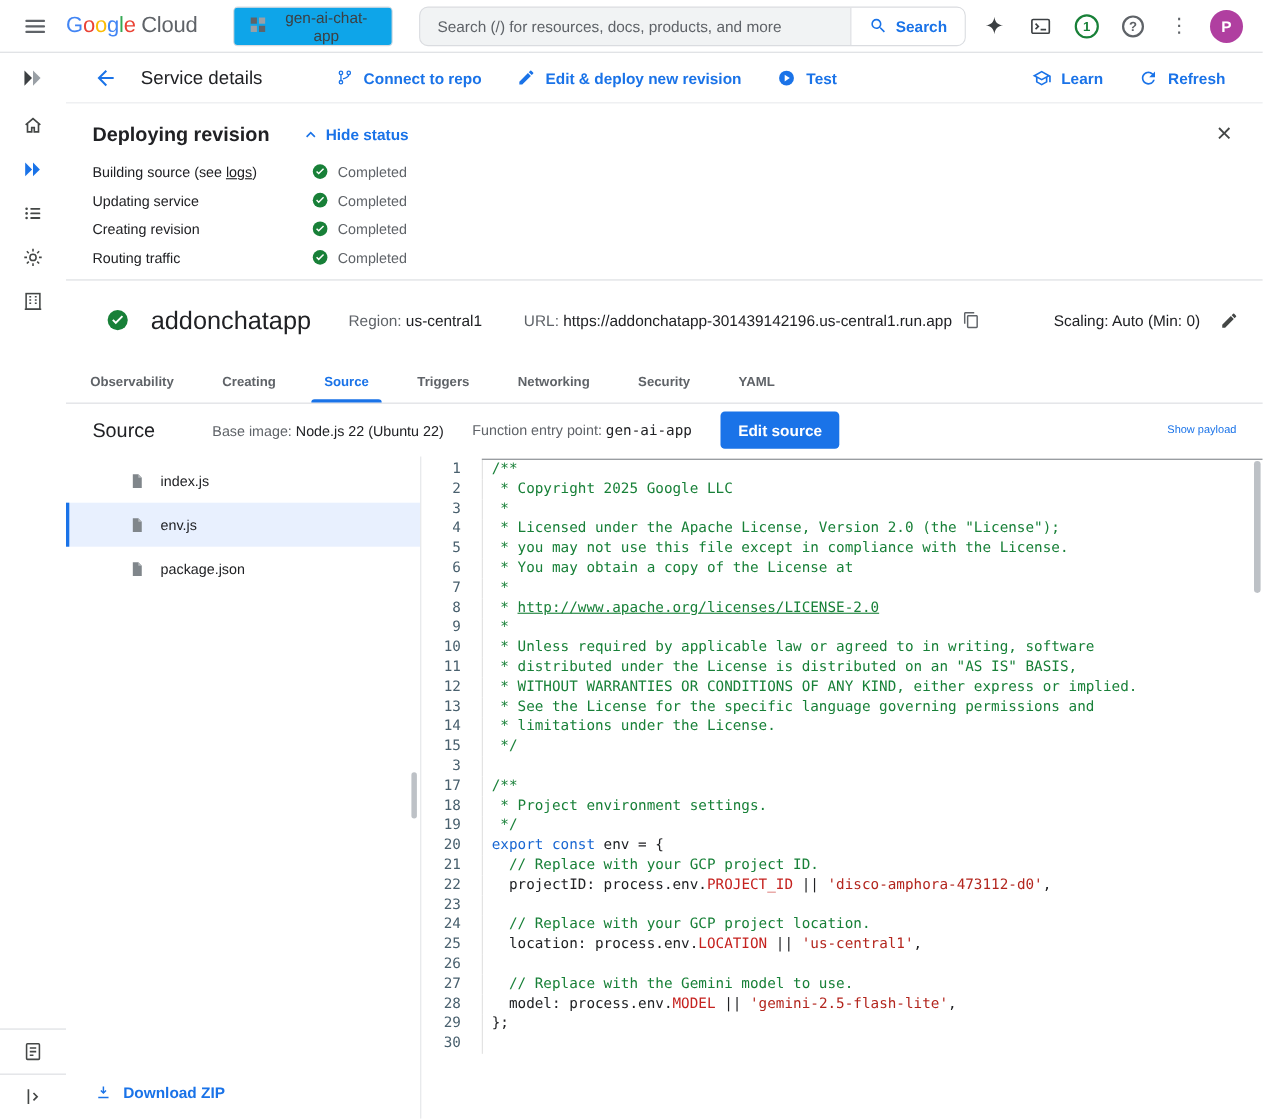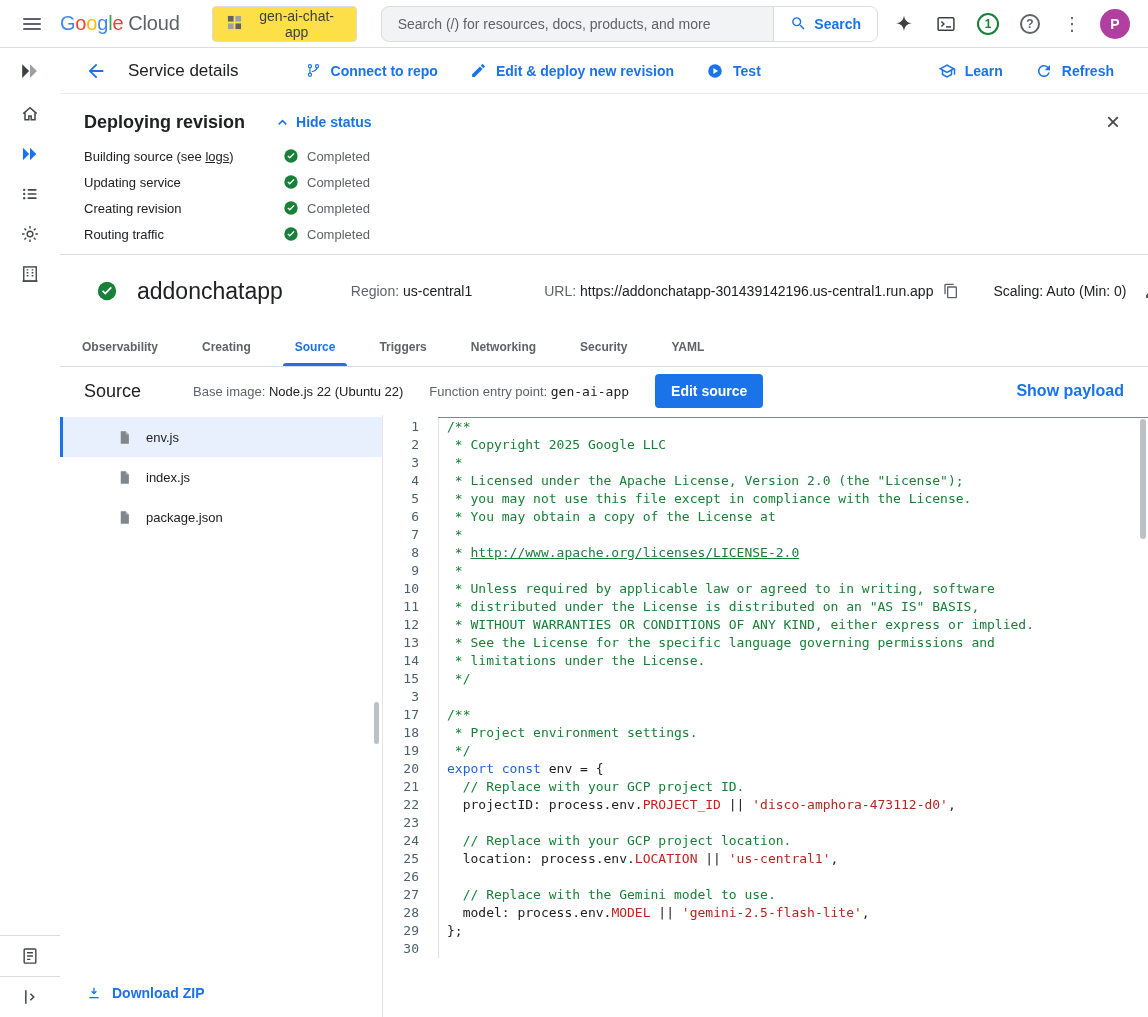--- a/index.html
+++ b/index.html
@@ -16,21 +16,21 @@
   }
   button{font-family:inherit;cursor:pointer;background:none;border:none;padding:0;color:inherit;}
   a{cursor:pointer;}
 
   
   .topbar{height:48px;display:flex;align-items:center;padding:0 10px 0 12px;border-bottom:1px solid var(--border);gap:6px;}
   .icon-btn{width:40px;height:40px;display:flex;align-items:center;justify-content:center;border-radius:50%;flex:none;}
   .hamburger i{display:block;width:18px;height:2px;background:#5f6368;margin:3px 0;border-radius:1px;}
   .logo{display:flex;align-items:baseline;gap:5px;font-size:20px;margin-left:2px;letter-spacing:-.2px;cursor:pointer;}
   .logo-cloud{color:var(--muted);}
-  .project-selector{height:36px;border:1px solid var(--border);border-radius:4px;display:flex;align-items:center;gap:10px;padding:0 14px;font-size:14px;color:#3c4043;margin-left:26px;background:#fde047;}
+  .project-selector{height:36px;border:1px solid var(--border);border-radius:4px;display:flex;align-items:center;gap:10px;padding:0 14px;font-size:14px;color:#3c4043;margin-left:26px;background:#0ea5e9;}
   .search-bar{margin-left:18px;width:532px;height:36px;background:#f1f3f4;border:1px solid var(--border);border-radius:8px;display:flex;overflow:hidden;}
   .search-input{flex:1;border:none;background:transparent;padding:0 16px;font-size:14px;color:var(--dark);outline:none;font-family:inherit;}
   .search-input::placeholder{color:var(--muted);}
   .search-btn{display:flex;align-items:center;gap:7px;padding:0 16px;background:#fff;border-left:1px solid var(--border);color:var(--blue);font-size:14px;font-weight:bold;}
   .topbar-right{margin-left:auto;display:flex;align-items:center;gap:2px;}
   .notif-badge{width:22px;height:22px;border:2px solid var(--green);border-radius:50%;color:var(--green);font-size:12px;font-weight:bold;display:flex;align-items:center;justify-content:center;}
   .help-circle{width:20px;height:20px;border:2px solid #5f6368;border-radius:50%;color:#5f6368;font-weight:bold;font-size:12px;display:flex;align-items:center;justify-content:center;}
   .dots{font-size:18px;color:#5f6368;}
   .avatar{width:30px;height:30px;border-radius:50%;background:var(--avatar);color:#fff;font-size:14px;font-weight:bold;display:flex;align-items:center;justify-content:center;margin:0 8px 0 6px;}
 
@@ -60,41 +60,41 @@
   .step-label{width:199px;color:var(--dark);flex:none;}
   .step-link{color:inherit;text-decoration:underline;}
   .check-icon{display:flex;margin-right:8px;}
   .step-status{color:var(--muted);}
   .section-divider{height:1px;background:var(--border);flex:none;}
 
   
   .service-header{display:flex;align-items:center;height:72px;flex:none;padding:0 22px 0 36px;}
   .svc-check{display:flex;margin-right:19px;}
   .svc-name{font-size:23px;font-weight:normal;color:var(--dark);margin:0 34px 0 0;white-space:nowrap;}
-  .meta{font-size:14px;white-space:nowrap;margin-left:34px;}
+  .meta{font-size:14px;white-space:nowrap;}
   .meta .lbl{color:var(--muted);}
   .meta-region{margin-right:38px;}
   .copy-btn{display:flex;align-items:center;margin:0 0 0 10px;}
   .svc-right{margin-left:auto;display:flex;align-items:center;gap:18px;}
 
   
   .tabs{display:flex;height:40px;flex:none;border-bottom:1px solid var(--border);align-items:stretch;}
   .tab{padding:0 22px;display:flex;align-items:center;font-size:12px;font-weight:bold;color:var(--muted);position:relative;cursor:pointer;white-space:nowrap;}
   .tab.active{color:var(--blue);}
   .tab.active::after{content:"";position:absolute;left:10px;right:10px;bottom:0;height:3px;border-radius:3px 3px 0 0;background:var(--blue);}
 
   
   .source-toolbar{height:48px;flex:none;display:flex;align-items:center;padding:0 24px;gap:26px;}
   .source-toolbar h3{font-size:18px;font-weight:normal;margin:0 26px 0 0;}
   .tb-text{font-size:13px;white-space:nowrap;}
   .tb-text .lbl{color:var(--muted);}
   .mono{font-family:"DejaVu Sans Mono","Liberation Mono",monospace;font-size:13px;}
   .primary-btn{background:var(--blue);color:#fff;border-radius:4px;height:34px;padding:0 16px;font-size:14px;font-weight:bold;}
   .tb-spacer{flex:1;}
-  .link{color:var(--blue);font-size:16px;font-weight:bold;text-decoration:none;white-space:nowrap;}
+  .link{color:var(--blue);font-size:10px;font-weight:normal;text-decoration:none;white-space:nowrap;}
 
   
   .source-body{flex:1;display:flex;min-height:0;}
   .file-panel{width:322px;flex:none;position:relative;padding-top:2px;}
   .file-row{height:40px;display:flex;align-items:center;gap:14px;padding-left:57px;font-size:13px;color:var(--dark);cursor:pointer;position:relative;}
   .file-row.selected{background:var(--selbg);}
   .file-row.selected::before{content:"";position:absolute;left:0;top:0;bottom:0;width:3px;background:var(--blue);}
   .file-icon{display:flex;}
   .file-scrollbar{position:absolute;right:3px;top:287px;width:5px;height:42px;border-radius:3px;background:#bdc1c6;}
   .download-zip{position:absolute;left:26px;bottom:16px;display:flex;align-items:center;gap:10px;color:var(--blue);font-size:14px;font-weight:bold;}
@@ -428,37 +428,37 @@
         <span class="mono">gen-ai-app</span>
       </span>
       <button class="primary-btn">Edit source</button>
       <div class="tb-spacer"></div>
       <a class="link">Show payload</a>
     </div>
 
     <div class="source-body">
       <aside class="file-panel">
         <div>
+            <div class="file-row">
+              <span class="file-icon">
+                <svg width="15" height="15" viewBox="0 0 24 24">
+                  <path d="M6 2h8l5 5v15H6z" fill="#80868b"></path>
+                  <path d="M14 2l5 5h-5z" fill="#b6babd"></path>
+                </svg>
+              </span>
+              <span class="file-name">index.js</span>
+            </div>
             <div class="file-row selected">
               <span class="file-icon">
                 <svg width="15" height="15" viewBox="0 0 24 24">
                   <path d="M6 2h8l5 5v15H6z" fill="#80868b"></path>
                   <path d="M14 2l5 5h-5z" fill="#b6babd"></path>
                 </svg>
               </span>
               <span class="file-name">env.js</span>
-            </div>
-            <div class="file-row">
-              <span class="file-icon">
-                <svg width="15" height="15" viewBox="0 0 24 24">
-                  <path d="M6 2h8l5 5v15H6z" fill="#80868b"></path>
-                  <path d="M14 2l5 5h-5z" fill="#b6babd"></path>
-                </svg>
-              </span>
-              <span class="file-name">index.js</span>
             </div>
             <div class="file-row">
               <span class="file-icon">
                 <svg width="15" height="15" viewBox="0 0 24 24">
                   <path d="M6 2h8l5 5v15H6z" fill="#80868b"></path>
                   <path d="M14 2l5 5h-5z" fill="#b6babd"></path>
                 </svg>
               </span>
               <span class="file-name">package.json</span>
             </div>

